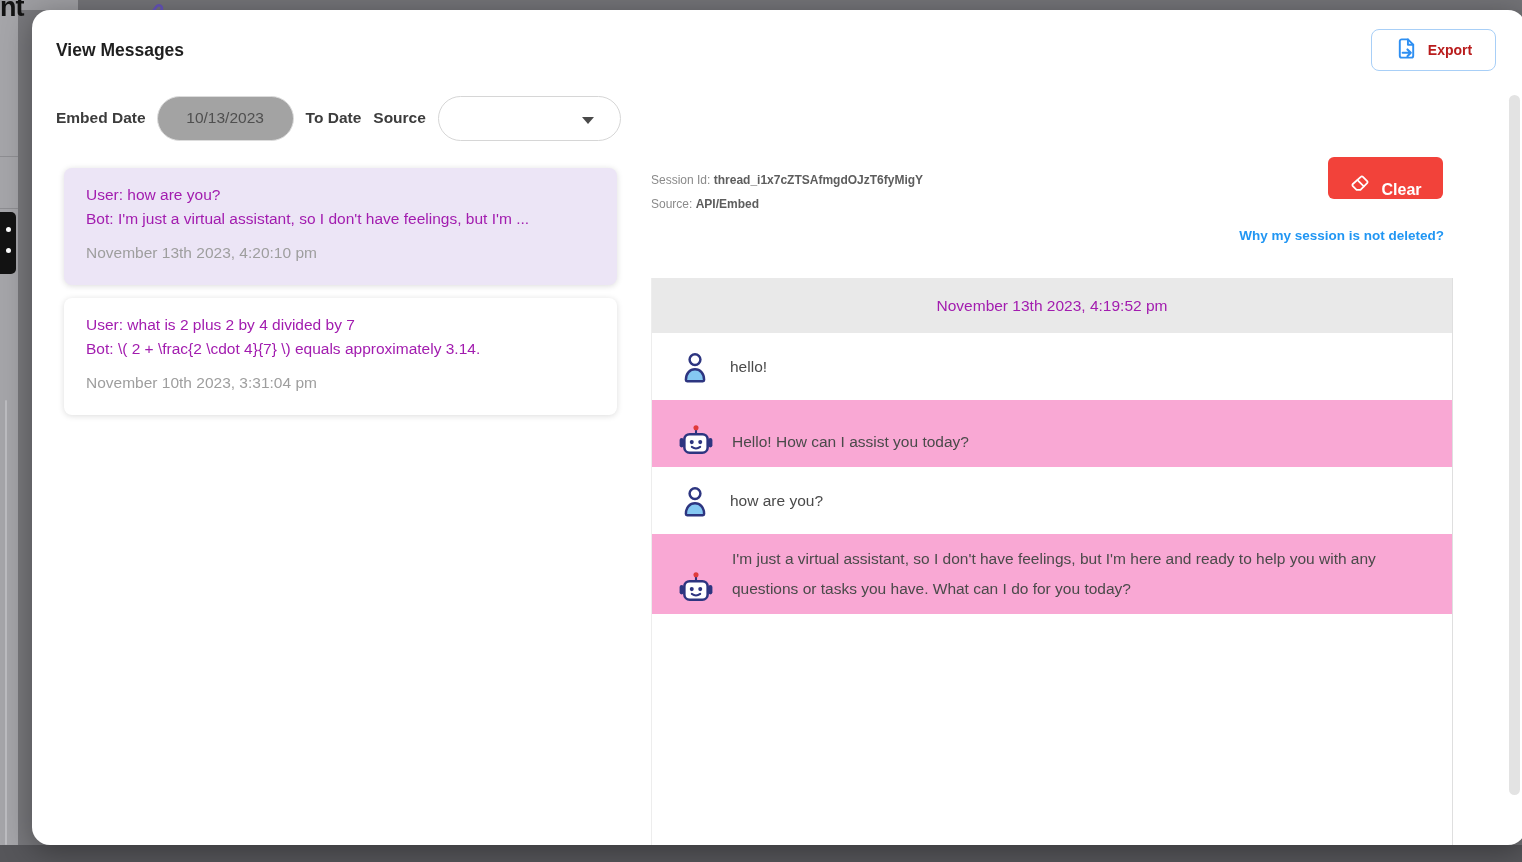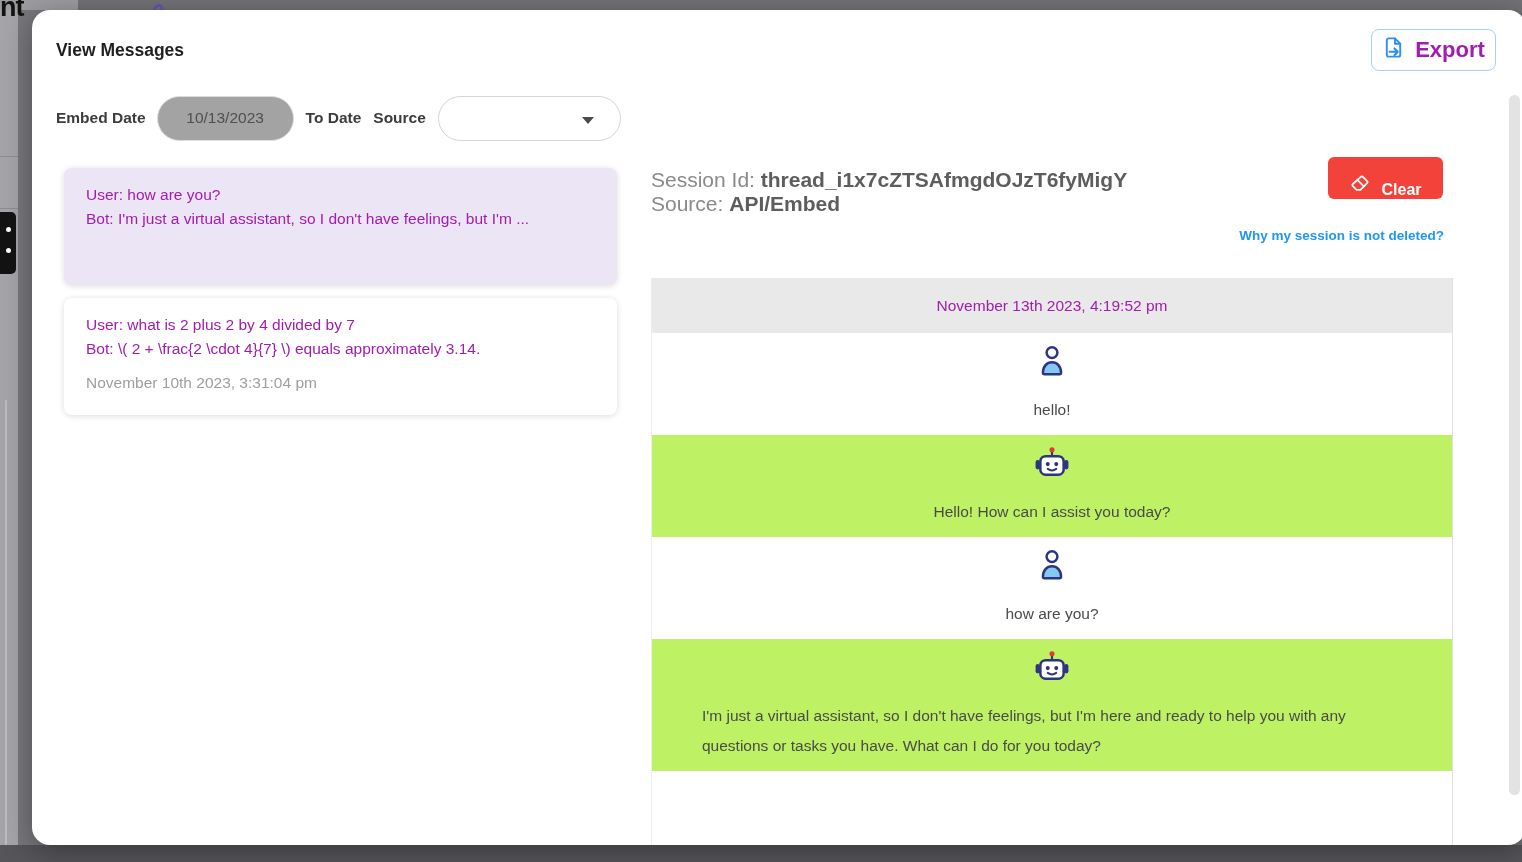--- a/index.html
+++ b/index.html
@@ -25,21 +25,21 @@
   .bd-vline { position:absolute; left:5px; top:390px; width:2px; height:445px; background:#bdbdc1; border-radius:2px; }
 
   
   .modal { position:absolute; left:32px; top:10px; width:1494px; height:835px; background:#ffffff;
            border-radius:18px; box-shadow:0 6px 30px rgba(0,0,0,.35); }
   .modal-title { position:absolute; left:24px; top:30px; font-size:17.5px; font-weight:700; color:#1f1f1f; }
 
   .export-btn { position:absolute; left:1339px; top:19px; width:125px; height:42px; background:#fff;
                 border:1px solid #a8cff7; border-radius:8px; display:flex; align-items:center; justify-content:center;
                 gap:10px; cursor:pointer; }
-  .export-btn span { color:#a21caf; font-size:22px; font-weight:700;text-align:right; }
+  .export-btn span { color:#b91c1c; font-size:14px; font-weight:700;text-align:right; }
 
   
   .filters { position:absolute; left:24px; top:85px; height:46px; display:flex; align-items:center; }
   .flt-label { font-size:15.5px; font-weight:700; color:#3c3c3c; }
   .pill { height:45px; border:1px solid #dcdcdc; border-radius:23px; background:#a3a3a3; color:#4f4f4f;
           font-size:15.5px; font-family:"Liberation Sans",sans-serif; text-align:center; outline:none; }
   .pill-from { width:137px; margin-left:11px; }
   .pill-to   { width:135px; margin-left:12px; }
   .lbl-to { margin-left:12px; }
   .lbl-src { margin-left:12px; }
@@ -50,36 +50,36 @@
 
   
   .conv-list { position:absolute; left:32px; top:158px; width:553px; }
   .conv-card { width:553px; min-height:117px; border-radius:8px; background:#fff;
                box-shadow:0 1px 6px rgba(0,0,0,.14); padding:15px 22px 16px 22px; margin-bottom:13px; cursor:pointer; }
   .conv-card.selected { background:#ece5f6; }
   .conv-line { font-size:15.5px; color:#a21caf; line-height:24px; white-space:nowrap; overflow:hidden; }
   .conv-time { font-size:15.5px; color:#9e9e9e; margin-top:13px; }
 
   
-  .session-head { position:absolute; left:619px; top:158px; font-size:21px; line-height:24px; }
+  .session-head { position:absolute; left:619px; top:158px; font-size:12px; line-height:24px; }
   .session-head .lab { color:#8a8a8a; }
   .session-head .val { color:#5d5d5d; font-weight:700; }
   .clear-btn { position:absolute; left:1296px; top:147px; width:115px; height:42px; background:#f2423a;
                border:none; border-radius:6px; display:flex; align-items:flex-end; justify-content:center; gap:10px; cursor:pointer; }
   .clear-btn span { color:#fff; font-size:16px; font-weight:700; }
   .help-link { position:absolute; top:218px; left:619px; width:793px; text-align:right;
                font-size:13.5px; font-weight:700; color:#2196f3; cursor:pointer; }
 
   
   .chat { position:absolute; left:619px; top:268px; width:802px; height:567px; background:#fff;
           border-left:1px solid #ededed; border-right:1px solid #dfdfdf; overflow:hidden; }
   .chat-header { height:55px; background:#e9e9e9; display:flex; align-items:center; justify-content:center;
                  font-size:15.5px; color:#a21caf; }
-  .msg-row { display:flex; align-items:center; gap:18px; padding:10px 26px; min-height:67px;flex-direction:column; }
-  .msg-row.bot { background:#bef264; }
+  .msg-row { display:flex; align-items:center; gap:18px; padding:10px 26px; min-height:67px; }
+  .msg-row.bot { background:#f9a8d4;align-items:flex-end; }
   .msg-icon { flex:0 0 34px; display:flex; align-items:center; justify-content:center; }
   .msg-text { font-size:15.5px; color:#4a4a4a; line-height:30px; max-width:700px; }
 
   
   .modal-scrollbar { position:absolute; left:1477px; top:85px; width:11px; height:700px; background:#e3e3e3; border-radius:6px; cursor:pointer; }
 </style>
 </head>
 <body>
 
 <div class="stage">
@@ -126,20 +126,21 @@
       <div class="dropdown">
         <span></span>
         <span class="dd-caret"></span>
       </div>
     </div>
 
     <div class="conv-list">
       <div class="conv-card selected">
         <div class="conv-line">User: how are you?</div>
         <div class="conv-line">Bot: I'm just a virtual assistant, so I don't have feelings, but I'm ...</div>
+        <div class="conv-time">November 13th 2023, 4:20:10 pm</div>
       </div>
       <div class="conv-card">
         <div class="conv-line">User: what is 2 plus 2 by 4 divided by 7</div>
         <div class="conv-line">Bot: \( 2 + \frac{2 \cdot 4}{7} \) equals approximately 3.14.</div>
         <div class="conv-time">November 10th 2023, 3:31:04 pm</div>
       </div>
     </div>
 
     <div class="session-head">
       <div>

